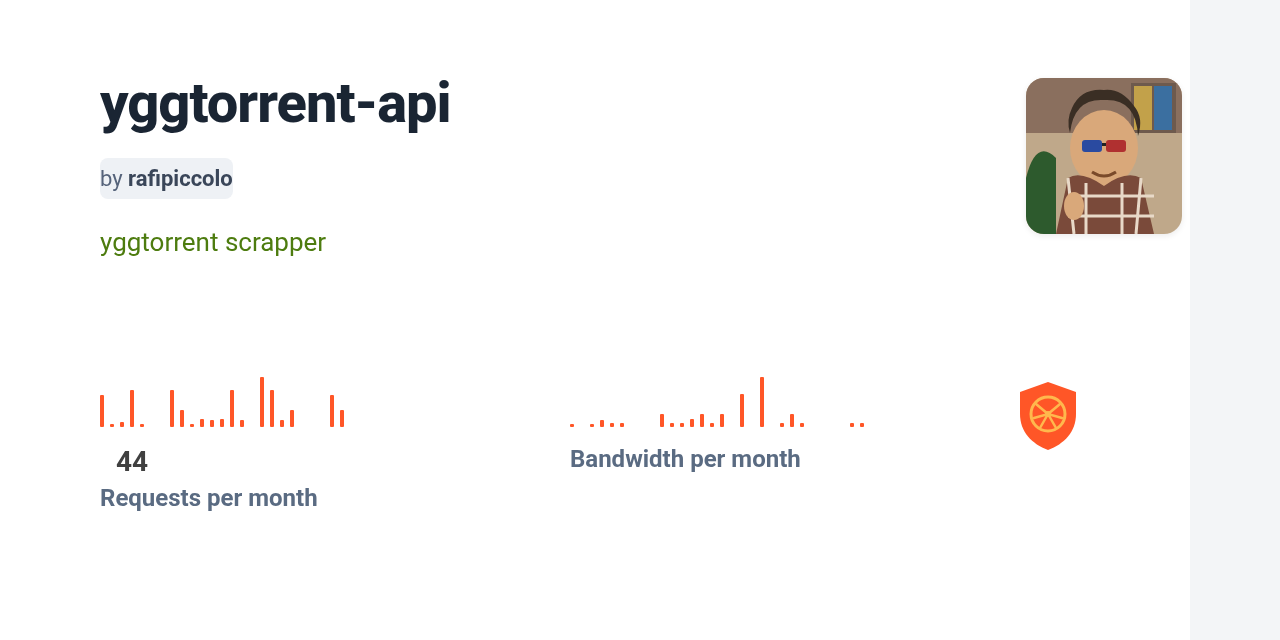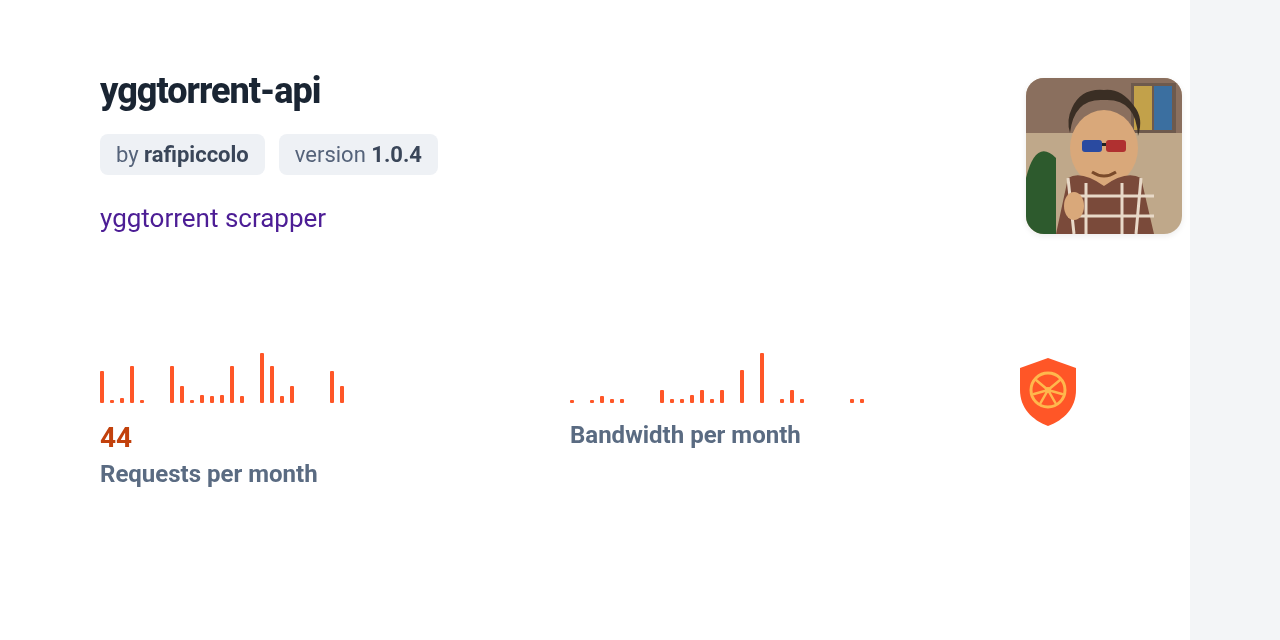--- a/index.html
+++ b/index.html
@@ -18,43 +18,43 @@
     width: 90px;
     height: 640px;
     background: #f3f5f7;
   }
   .content {
     position: relative;
     padding: 70px 100px 0 100px;
     width: 1190px;
   }
   .title {
-    font-size: 36px;
+    font-size: 56px;
     font-weight: 800;
     color: #1a2533;
     letter-spacing: -1px;
     margin-bottom: 22px;
   }
   .badges {
     display: flex;
     gap: 14px;
     margin-bottom: 28px;
   }
   .badge {
     background: #eef1f5;
     color: #55637a;
     font-size: 22px;
-    padding: 8px 16px;
+    padding: 8px 0;
     border-radius: 8px;
     font-weight: 400;
   }
   .badge strong { font-weight: 700; color: #3a4659; }
   .description {
     font-size: 26px;
-    color: #4c1d95;
+    color: #4d7c0f;
     font-weight: 400;
     margin-bottom: 110px;
   }
   .stats {
     display: flex;
     gap: 40px;
   }
   .stat {
     flex: 0 0 430px;
   }
@@ -66,22 +66,23 @@
     margin-bottom: 18px;
   }
   .spark .bar {
     width: 4px;
     background: #ff5627;
     border-radius: 1px;
   }
   .stat-value {
     font-size: 28px;
     font-weight: 700;
-    color: #c2410c;
+    color: #404040;
     margin-bottom: 6px;
+    margin-left: 16px;
   }
   .stat-label {
     font-size: 24px;
     color: #5a6b82;
     font-weight: 700;
   }
   .avatar {
     position: absolute;
     top: 78px;
     right: 8px;
@@ -105,23 +106,20 @@
 
 <div class="right-rail"></div>
 
 <div class="content">
 
   <h1 class="title">yggtorrent-api</h1>
 
   <div class="badges">
     <div class="badge">
       <span>by </span><strong>rafipiccolo</strong>
-    </div>
-    <div class="badge">
-      <span>version </span><strong>1.0.4</strong>
     </div>
   </div>
 
   <div class="description">yggtorrent scrapper</div>
 
   <div class="stats">
     <div class="stat">
       <div class="spark" id="spark-0">
           <div class="bar" style="height: 32px; background: rgb(255, 86, 39);"></div>
           <div class="bar" style="height: 3px; background: rgb(255, 86, 39);"></div>

